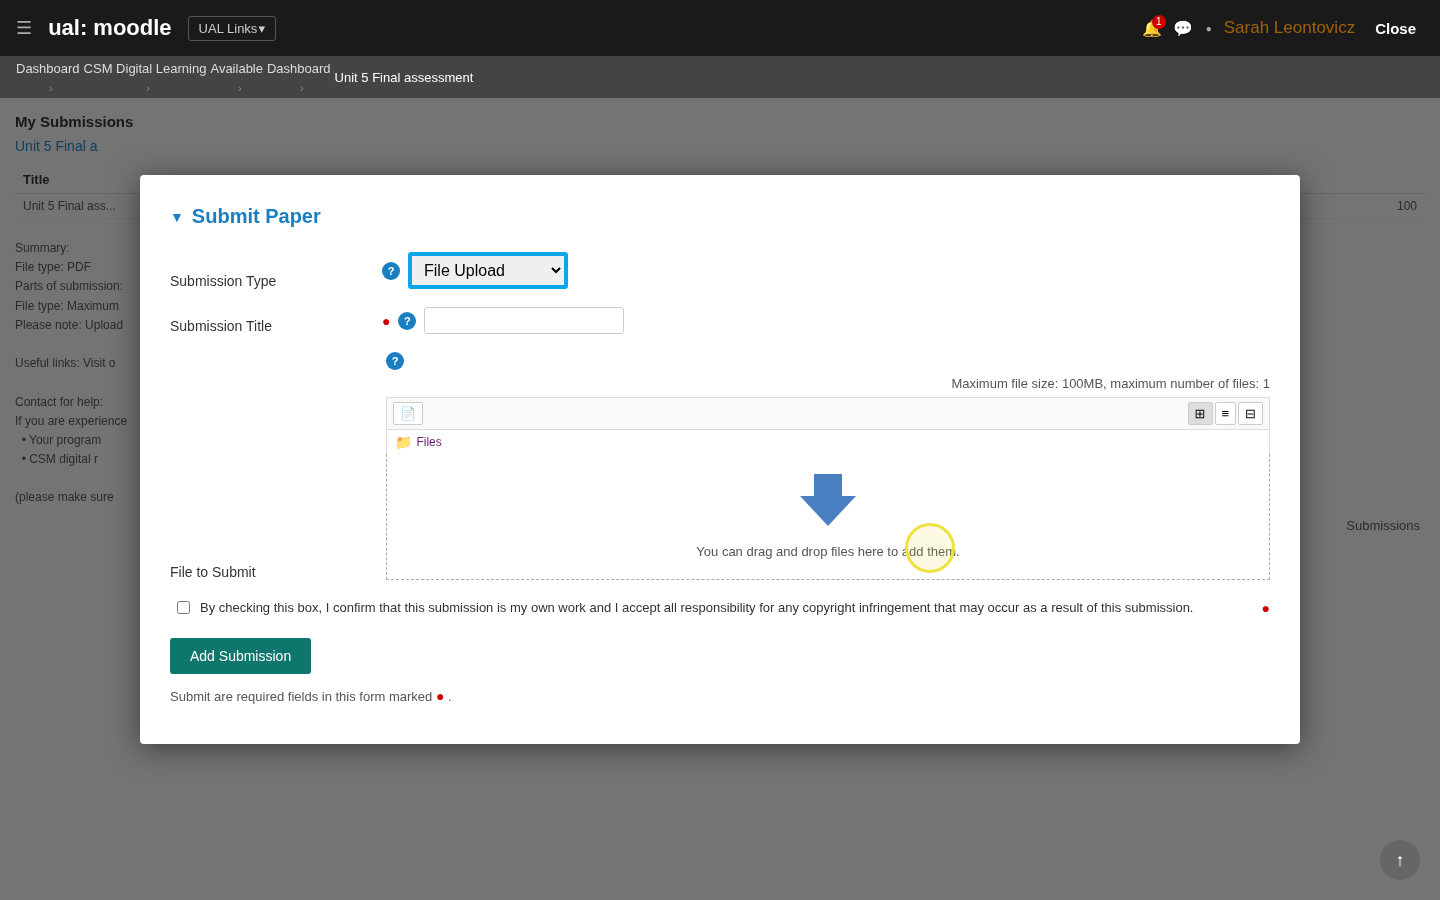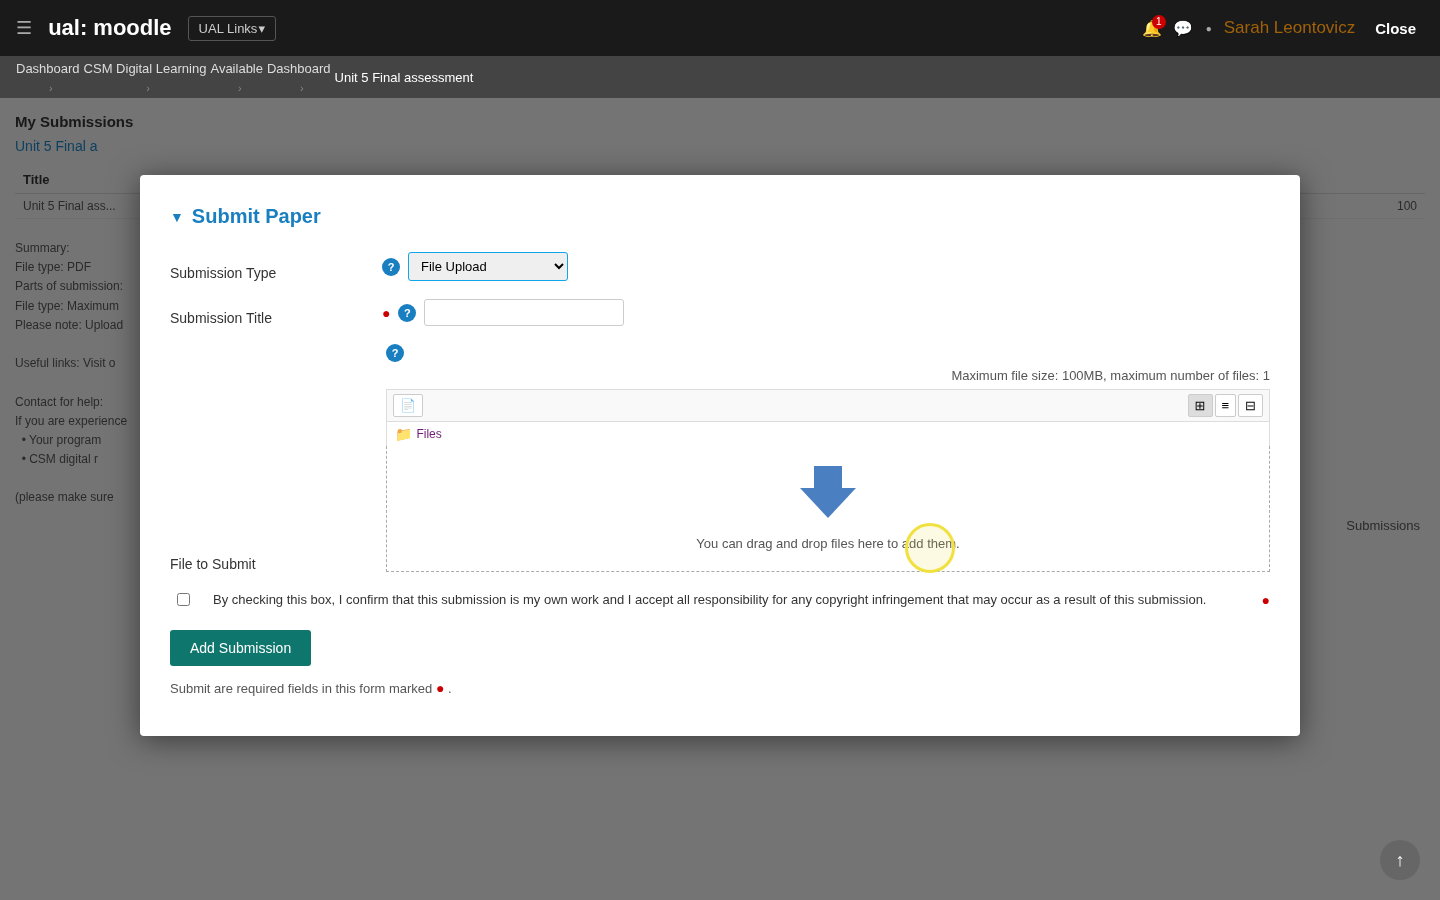--- a/index.html
+++ b/index.html
@@ -101,21 +101,21 @@
       border-radius: 50%;
       width: 18px; height: 18px;
       display: inline-flex; align-items: center; justify-content: center;
       font-weight: bold; font-size: 11px;
     }
     .required-icon {
       color: #c00;
       font-size: 16px;
     }
     .select-field {
-      padding: 5px 8px; border: 1px solid #0ea5e9; border-radius: 3px; font-size: 13px; min-width: 160px;
+      padding: 5px 8px; border: 4px solid #0ea5e9; border-radius: 3px; font-size: 16px; min-width: 160px;
     }
     .text-input {
       padding: 5px 8px; border: 1px solid #ccc; border-radius: 3px; font-size: 13px; width: 200px;
     }
 
     
     .file-upload-container { flex: 1; }
     .file-upload-info { text-align: right; color: #555; font-size: 13px; margin-bottom: 6px; }
     .file-toolbar {
       display: flex;
@@ -153,21 +153,21 @@
       padding: 20px;
       background: #fff;
       border-top: none;
     }
     .drop-text { color: #555; font-size: 13px; margin-top: 8px; }
 
     
     .checkbox-row {
       display: flex;
       align-items: flex-start;
-      gap: 23px;
+      gap: 10px;
       margin-bottom: 20px;
       padding-left: 7px;
     }
     .checkbox-row input[type=checkbox] { margin-top: 3px; }
     .checkbox-text { color: #333; font-size: 13px; line-height: 1.5; flex: 1; }
 
     
     .submit-btn {
       background: #0f766e;
       color: #fff;

